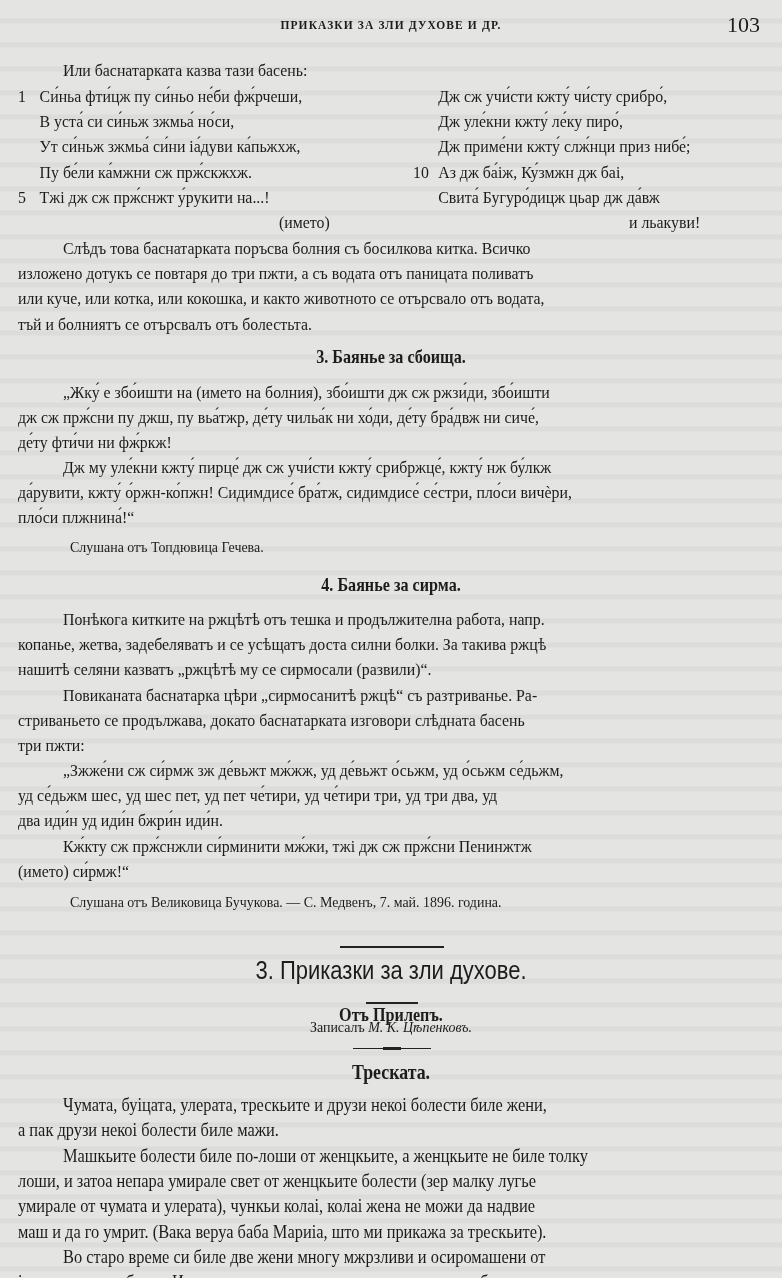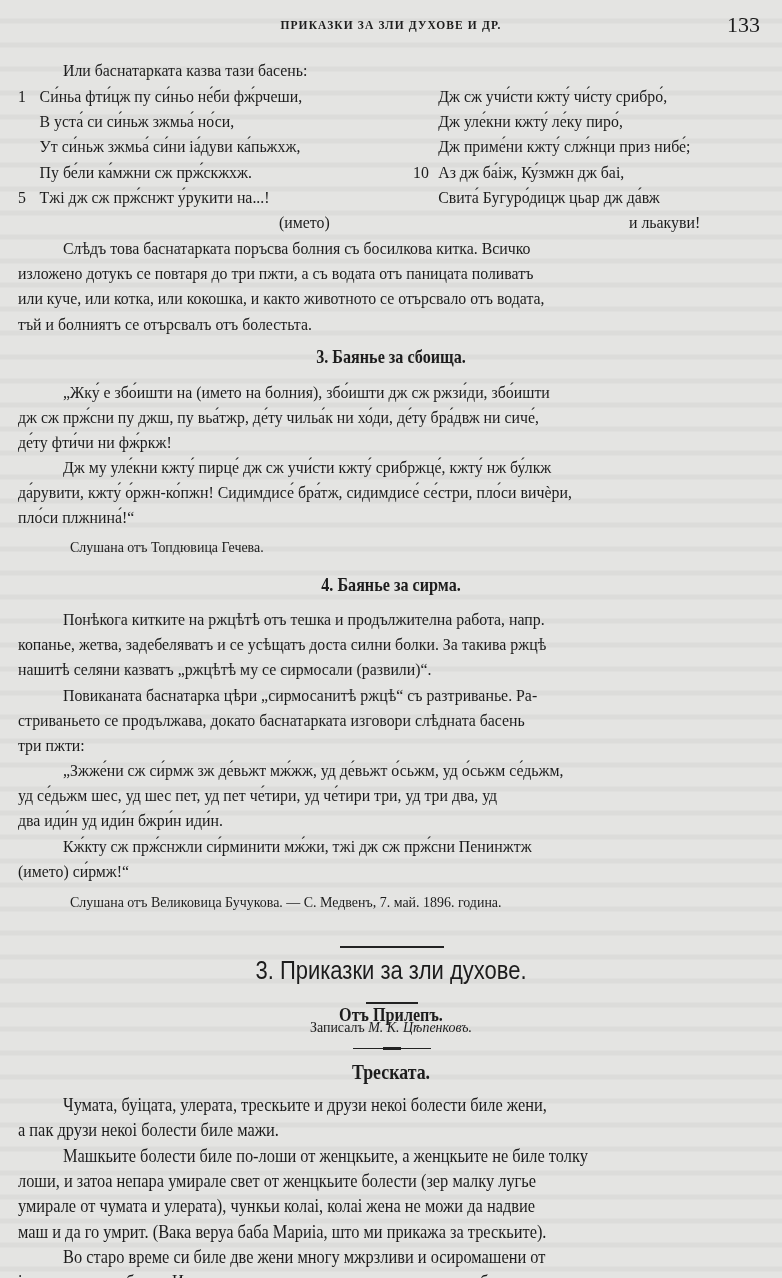--- a/index.html
+++ b/index.html
@@ -62,21 +62,21 @@
 </style>
 </head>
 <body>
 
 <div class="page">
 
   <div class="bleed"></div>
 
   <div class="running-head">
     <div class="running-title">ПРИКАЗКИ ЗА ЗЛИ ДУХОВЕ И ДР.</div>
-    <div class="page-number">133</div>
+    <div class="page-number">103</div>
   </div>
 
   <div class="block" style="top:58px; transform:scaleX(0.9);">
     <p class="para">Или баснатарката казва тази басень:</p>
   </div>
 
   <div class="verse-left" style="left:18px; top:84px; transform:scaleX(0.9); transform-origin:left top;">
     <div class="line"><span class="vnum">1</span><span>Си́ньа фти́цж пу си́ньо не́би фж́рчеши,</span></div>
     <div class="line"><span class="vnum"></span><span>В уста́ си си́ньж зжмьа́ но́си,</span></div>
     <div class="line"><span class="vnum"></span><span>Ут си́ньж зжмьа́ си́ни іа́дуви ка́пьжхж,</span></div>

